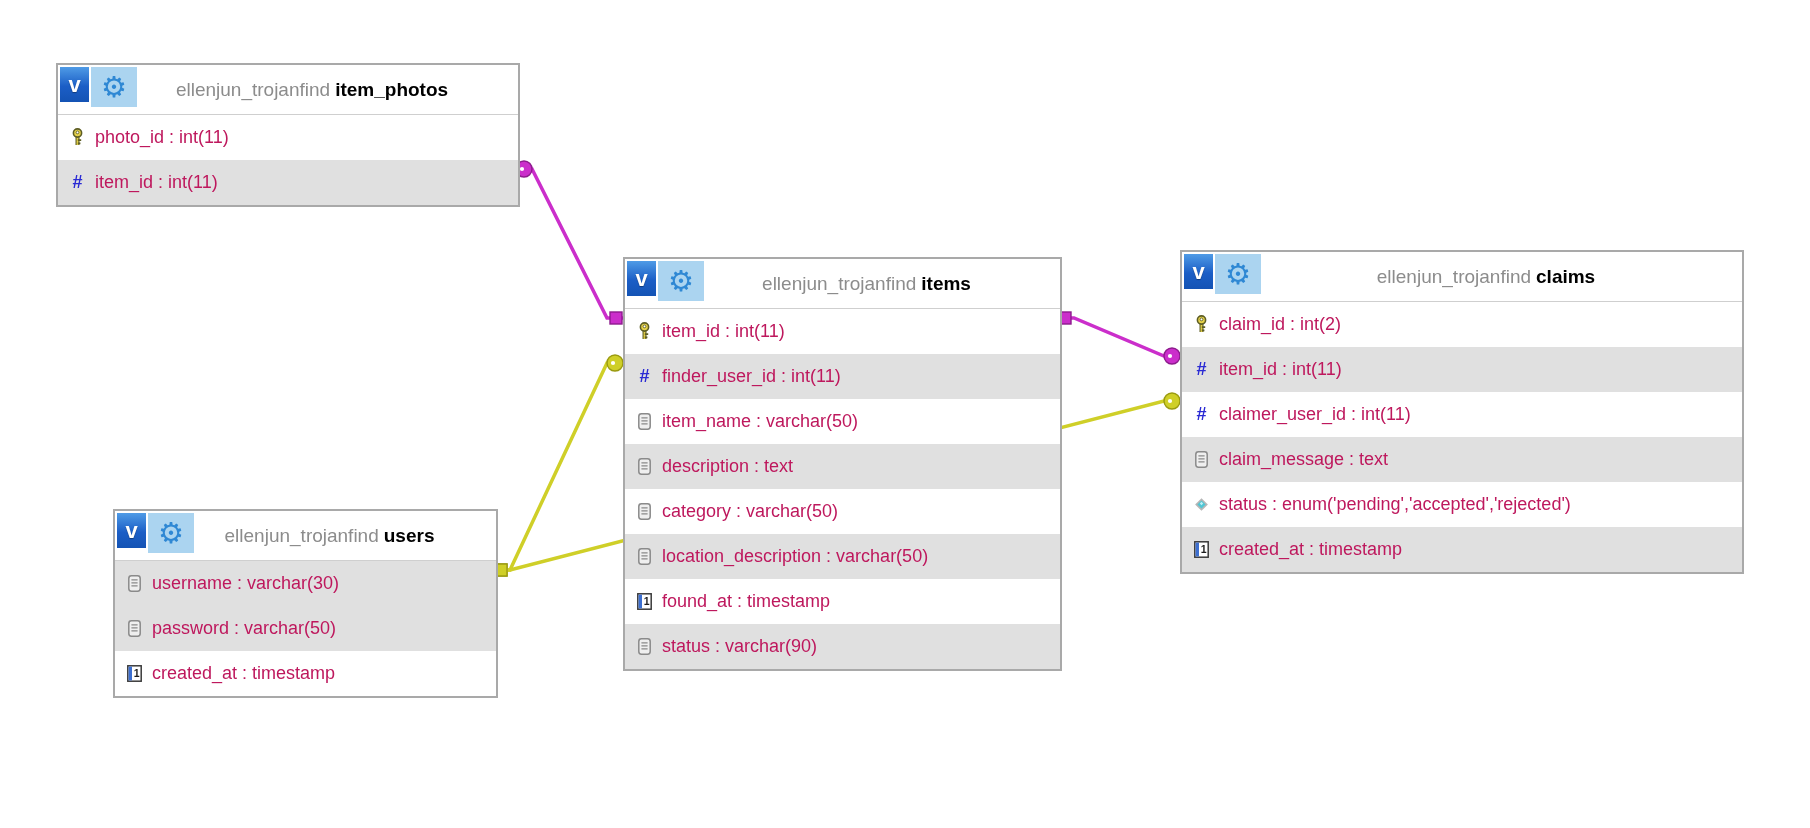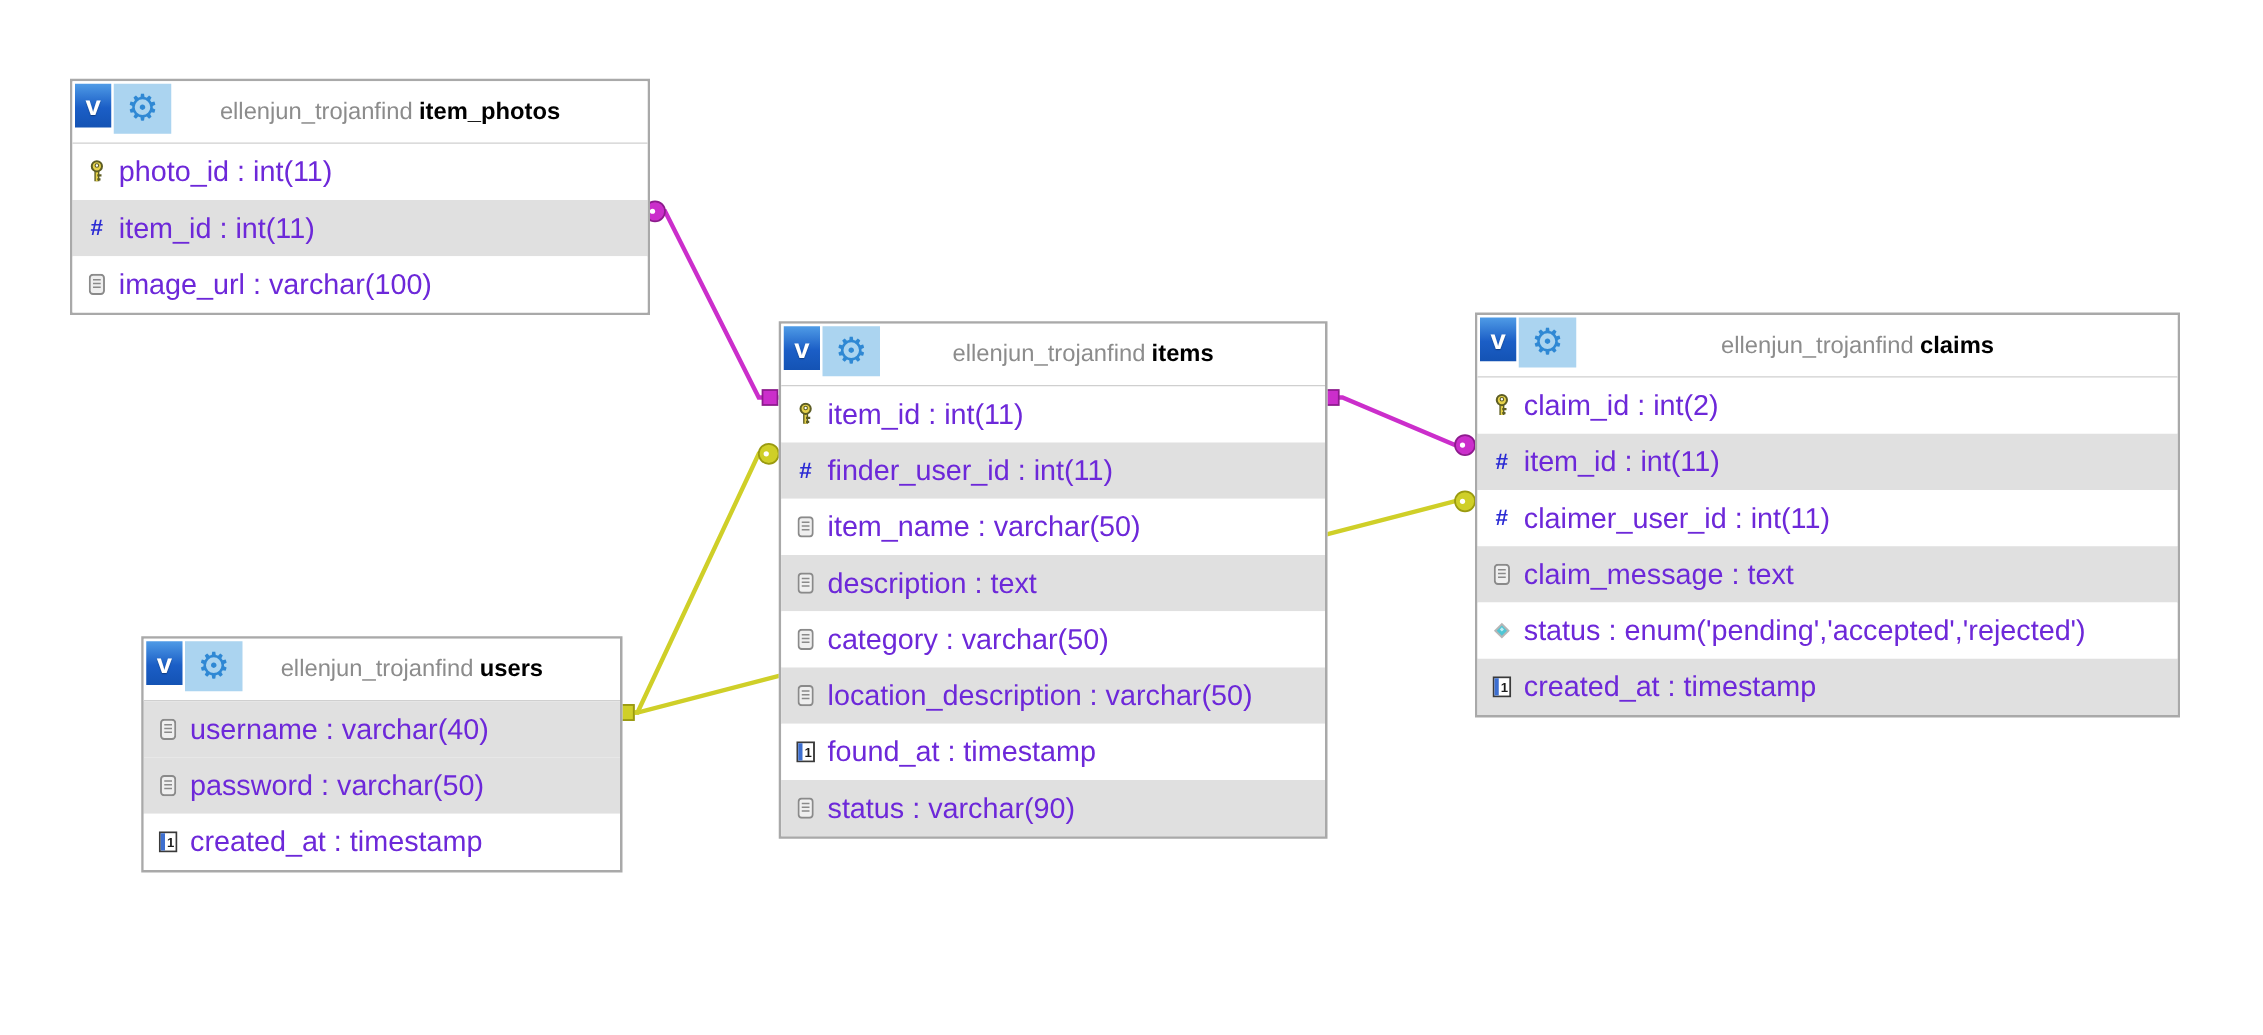--- a/index.html
+++ b/index.html
@@ -63,22 +63,22 @@
   .row-icon {
     width:25px;
     display:flex;
     align-items:center;
     justify-content:center;
     flex:0 0 25px;
   }
   .hash-glyph { color:#2b2bd4; font-weight:bold; font-size:18px; }
   .row-label {
     margin-left:5px;
-    font-size:23px;
-    color:#6d28d9;
+    font-size:18px;
+    color:#be185d;
     white-space:nowrap;
   }
 </style>
 </head>
 <body>
 
 <div id="canvas" style="width: 1810px; height: 828px;">
   <svg id="relations-layer" width="1810" height="828" viewBox="0 0 1810 828">
       <polyline points="516,169 532,169 607,318 623,318" fill="none" stroke="#cb2ecb" stroke-width="3.5"></polyline>
       <rect x="610" y="312" width="12" height="12" fill="#cb2ecb" stroke="#8d1b8d" stroke-width="1.4"></rect>
@@ -116,29 +116,20 @@
           </svg>
         </span>
     <span class="row-label">photo_id : int(11)</span>
   </div>
       <div class="table-row alt">
     <span class="row-icon">
           <span class="hash-glyph">#</span>
         </span>
     <span class="row-label">item_id : int(11)</span>
   </div>
-      <div class="table-row">
-    <span class="row-icon">
-          <svg width="13" height="17" viewBox="0 0 13 17">
-            <rect x="0.8" y="0.8" width="11.4" height="15.4" rx="2.6" fill="#efefef" stroke="#8a8a8a" stroke-width="1.5"></rect>
-            <path d="M3.4 4.8 h6.2 M3.4 7.8 h6.2 M3.4 10.8 h6.2" stroke="#8a8a8a" stroke-width="1.3"></path>
-          </svg>
-        </span>
-    <span class="row-label">image_url : varchar(100)</span>
-  </div>
     </div>
     <div class="table-card" style="left: 623px; top: 257px; width: 435px;">
     <div class="table-header">
       <span class="v-badge">v</span>
       <span class="gear-box">⚙</span>
       <span class="table-title">
         <span class="schema-name">ellenjun_trojanfind</span><span class="table-name">items</span>
       </span>
     </div>
   <div class="table-row">
@@ -287,21 +278,21 @@
         <span class="schema-name">ellenjun_trojanfind</span><span class="table-name">users</span>
       </span>
     </div>
       <div class="table-row alt">
     <span class="row-icon">
           <svg width="13" height="17" viewBox="0 0 13 17">
             <rect x="0.8" y="0.8" width="11.4" height="15.4" rx="2.6" fill="#efefef" stroke="#8a8a8a" stroke-width="1.5"></rect>
             <path d="M3.4 4.8 h6.2 M3.4 7.8 h6.2 M3.4 10.8 h6.2" stroke="#8a8a8a" stroke-width="1.3"></path>
           </svg>
         </span>
-    <span class="row-label">username : varchar(40)</span>
+    <span class="row-label">username : varchar(30)</span>
   </div>
       <div class="table-row alt">
     <span class="row-icon">
           <svg width="13" height="17" viewBox="0 0 13 17">
             <rect x="0.8" y="0.8" width="11.4" height="15.4" rx="2.6" fill="#efefef" stroke="#8a8a8a" stroke-width="1.5"></rect>
             <path d="M3.4 4.8 h6.2 M3.4 7.8 h6.2 M3.4 10.8 h6.2" stroke="#8a8a8a" stroke-width="1.3"></path>
           </svg>
         </span>
     <span class="row-label">password : varchar(50)</span>
   </div>

